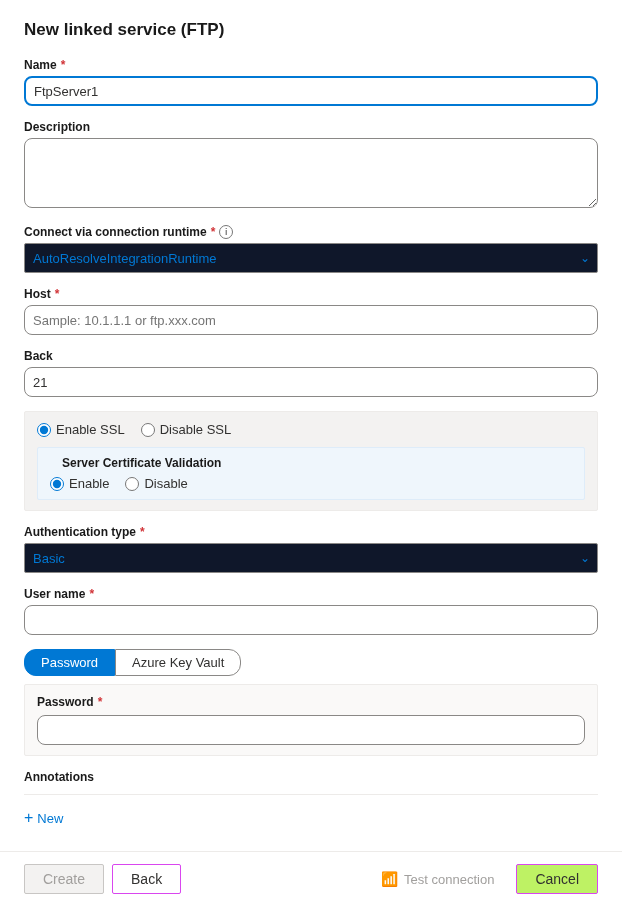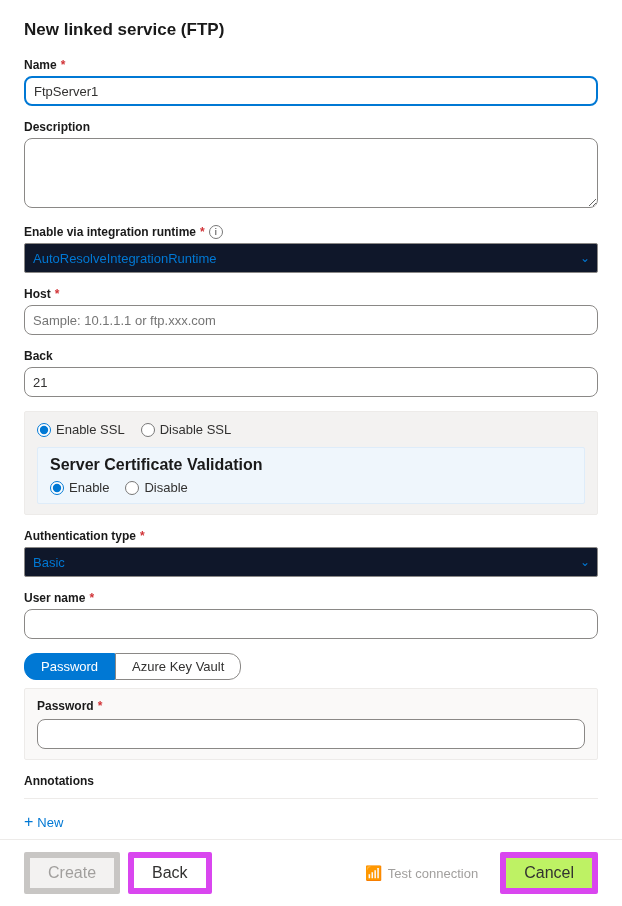--- a/index.html
+++ b/index.html
@@ -135,24 +135,25 @@
       color: #323130;
     }
     .cert-validation-box {
       background: #eff6fc;
       border: 1px solid #deecf9;
       border-radius: 2px;
       padding: 8px 12px;
       margin-top: 10px;
     }
     .cert-label {
-      font-size: 16px;
+      font-size: 12px;
       font-weight: 600;
       color: #1a1a1a;
       margin-bottom: 6px;
+      margin-left: 12px;
     }
     .tab-group {
       display: flex;
       align-items: center;
       gap: 0;
       margin-bottom: 8px;
     }
     .tab-btn {
       padding: 5px 16px;
       font-size: 13px;
@@ -215,24 +216,24 @@
     .panel-footer {
       border-top: 1px solid #edebe9;
       padding: 12px 24px;
       display: flex;
       align-items: center;
       gap: 8px;
       background: #fff;
     }
     .footer-btn {
       padding: 6px 18px;
-      font-size: 16px;
-      border-radius: 2px;
-      cursor: pointer;
-      border: 6px solid #d946ef;
+      font-size: 14px;
+      border-radius: 2px;
+      cursor: pointer;
+      border: 1px solid #d946ef;
       background: #fff;
       color: #323130;
     }
     .footer-btn.disabled {
       color: #a19f9d;
       background: #f3f2f1;
       border-color: #c8c6c4;
       cursor: not-allowed;
     }
     .footer-btn.back {
@@ -275,21 +276,21 @@
       <input class="text-input focused" type="text" value="FtpServer1" style="">
     </div>
 
     <div class="field-group">
       <div class="field-label">Description</div>
       <textarea class="text-input" style=""></textarea>
     </div>
 
     <div class="field-group">
       <div class="field-label">
-        <span>Enable via integration runtime</span>
+        <span>Connect via connection runtime</span>
         <span class="required-star">*</span>
         <span class="info-icon">i</span>
       </div>
       <div class="select-wrapper">
         <select class="select-input">
           <option>AutoResolveIntegrationRuntime</option>
         </select>
         <span class="select-chevron">⌄</span>
       </div>
     </div>

